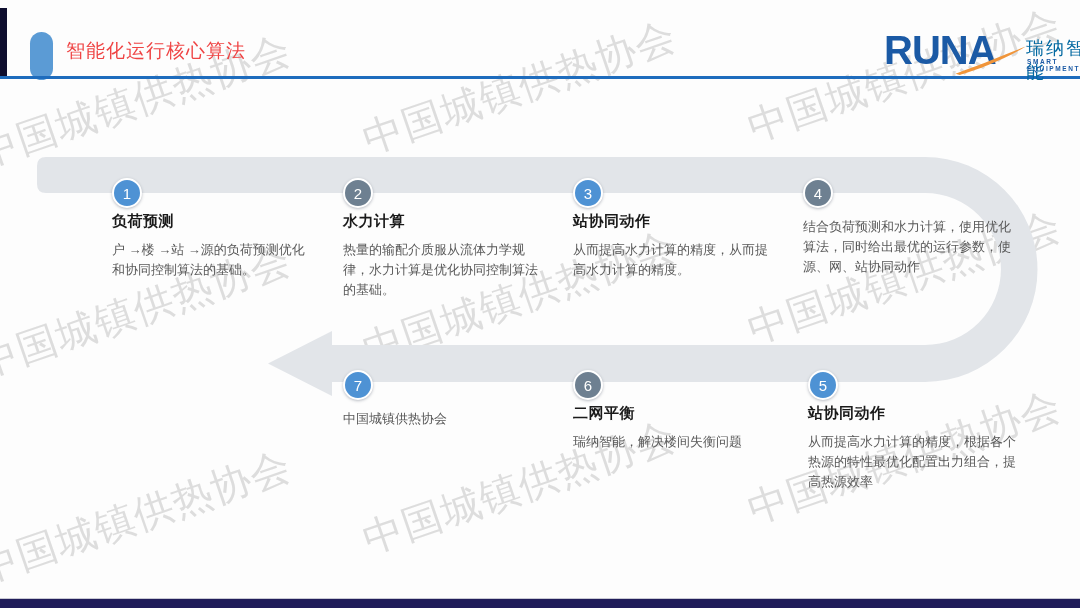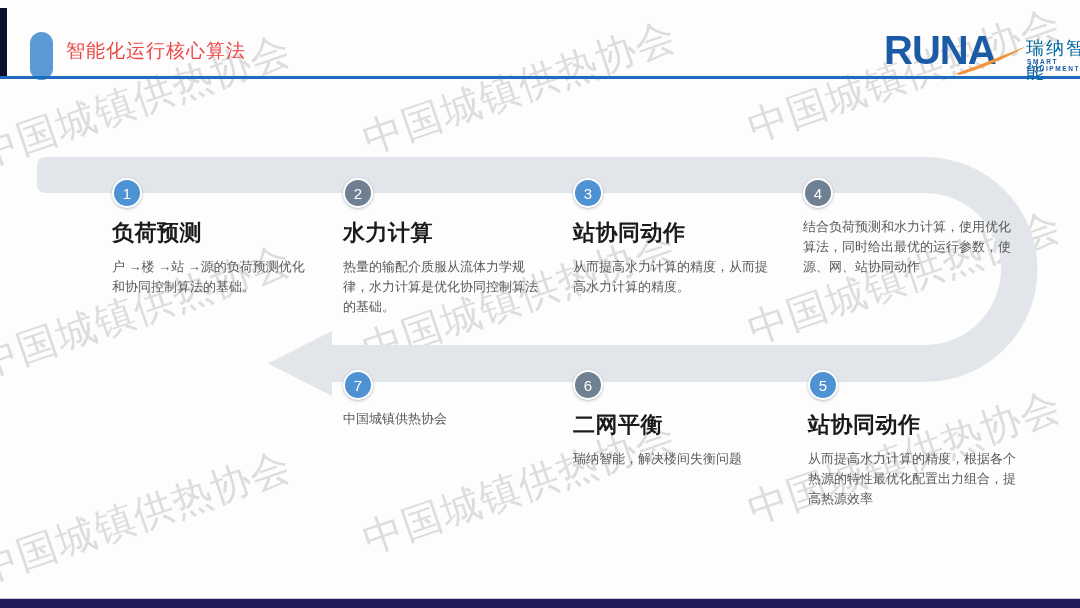--- a/index.html
+++ b/index.html
@@ -28,21 +28,21 @@
   .flow-svg { position:absolute; left:0; top:0; z-index:2; }
   
   .step { position:absolute; width:228px; z-index:3; }
   .badge {
     width:30px; height:30px; border-radius:50%; border:2px solid #fff; box-sizing:border-box;
     color:#fff; font-size:15px; font-weight:400; display:flex; align-items:center; justify-content:center;
     box-shadow:0 1px 3px rgba(60,70,90,.35);
   }
   .badge.blue { background:#4e92d4; }
   .badge.gray { background:#6e8091; }
-  .step-title { margin-top:10px; font-size:22px; font-weight:700; color:#1a1a1a; letter-spacing:.5px; }
+  .step-title { margin-top:4px; font-size:15px; font-weight:700; color:#1a1a1a; letter-spacing:.5px; }
   .step-desc { margin-top:9px; font-size:13px; line-height:1.55; color:#595959; }
   .w205 .step-desc { width:205px; }
   .w220 .step-desc { width:220px; }
   
   .footer-bar { position:absolute; left:0; bottom:0; width:1080px; height:9px; background:#201d5a; border-top:1px solid #c9c9d4; z-index:6; }
 </style>
 </head>
 <body>
 
 <div class="slide">

